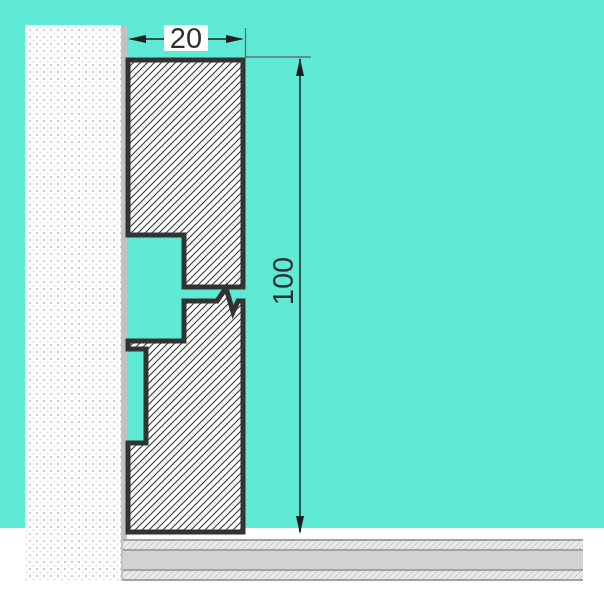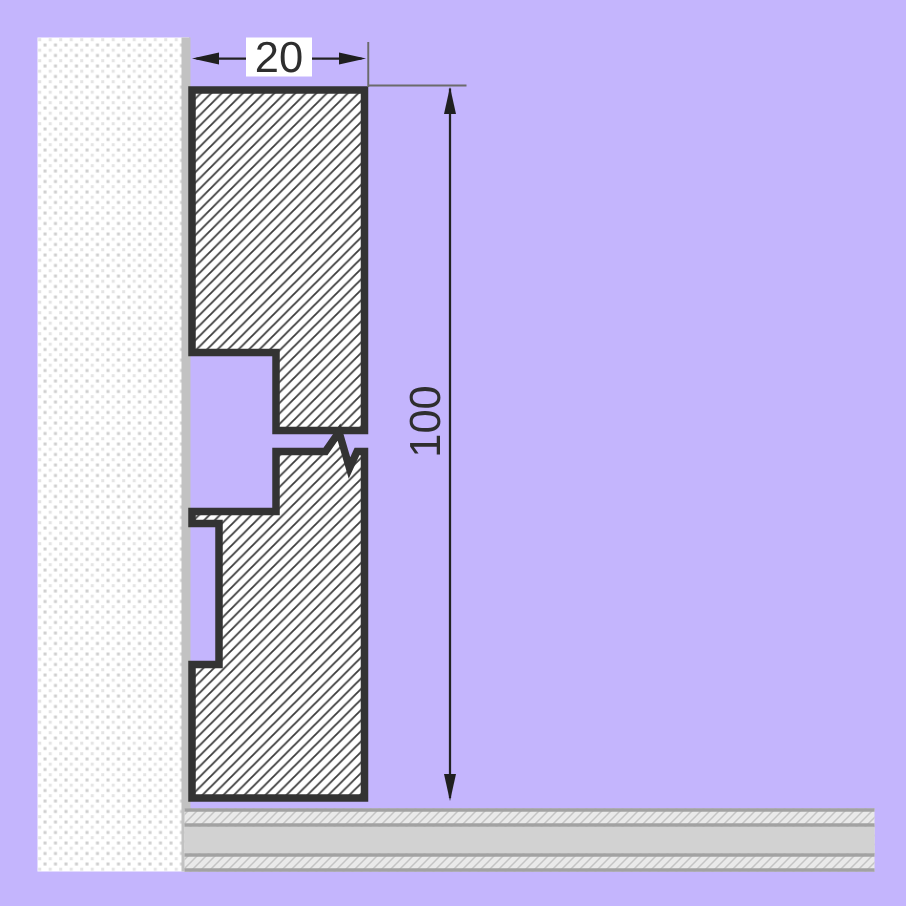--- a/index.html
+++ b/index.html
@@ -1,17 +1,17 @@
 <!DOCTYPE html>
 <html><head>
 <meta charset="utf-8">
 <style>
   html,body{margin:0;padding:0;background:#ffffff;}
   body{width:604px;height:604px;overflow:hidden;font-family:"Liberation Sans",sans-serif;}
-  .stage{position:relative;width:604px;height:604px;background:#c4b5fd;text-decoration:underline;}
+  .stage{position:relative;width:604px;height:528px;background:#5eead4;text-decoration:underline;}
   svg{display:block;}
   text.dim{font-family:"Liberation Sans",sans-serif;font-size:29px;fill:#2e2e2e;}
 </style>
 </head>
 <body>
 
 <div class="stage">
 <svg width="604" height="604" viewBox="0 0 604 604">
   <defs>
     <pattern id="wallDots" patternUnits="userSpaceOnUse" width="7" height="7">

